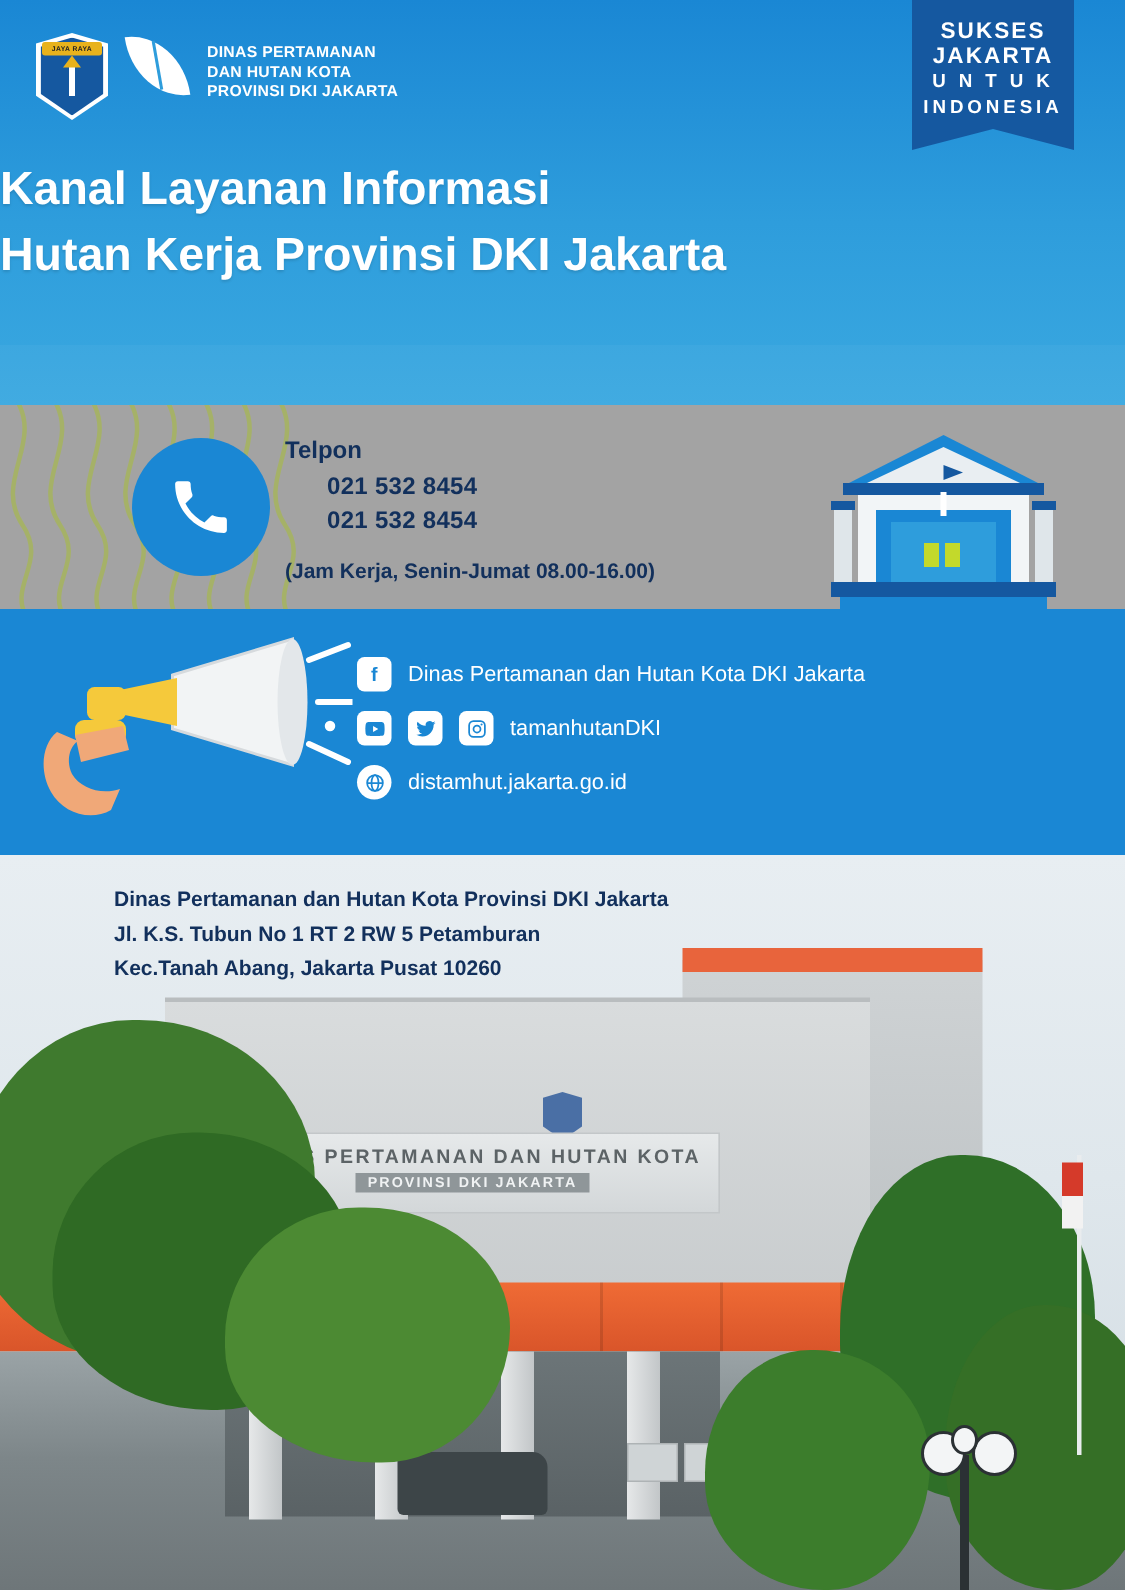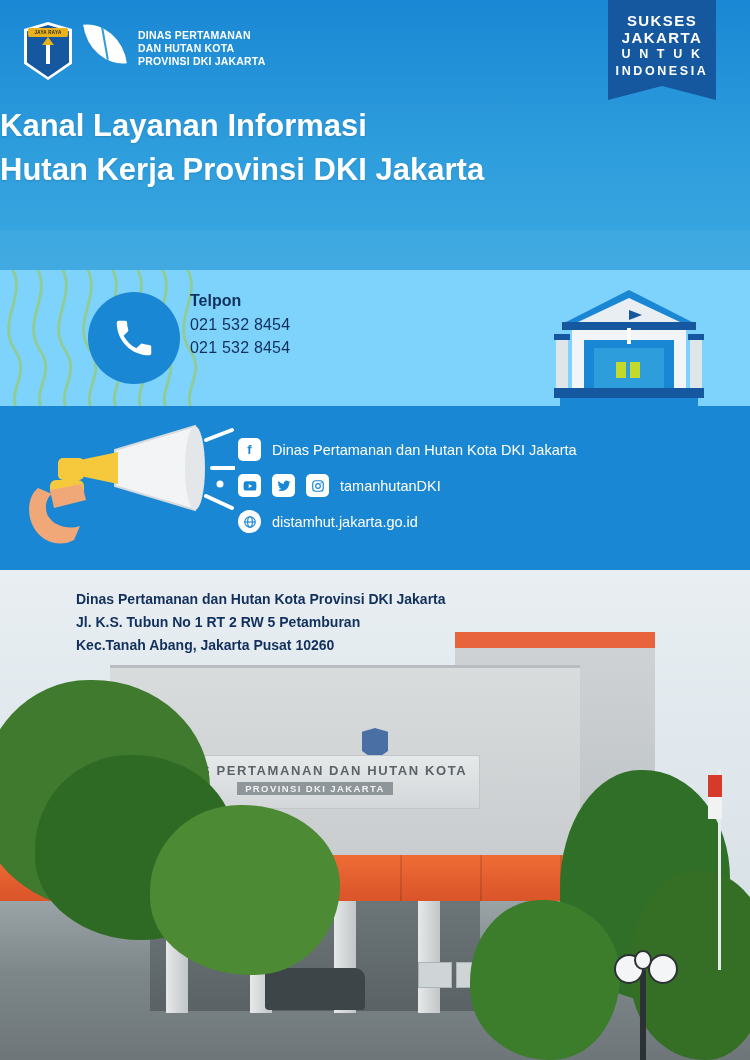--- a/index.html
+++ b/index.html
@@ -95,41 +95,41 @@
     position: absolute; top: 104px; left: 0; width: 750px;
     text-align: left; color: #ffffff;
     font-size: 31px; font-weight: bold; line-height: 44px;
     text-shadow: 0 1px 2px rgba(0,0,0,.13);
   }
 
   
   .band-lime {
     position: absolute; top: 270px; left: 0;
     width: 750px; height: 136px;
-    background: #7dd3fc;
+    background: #a3a3a3;
     overflow: hidden;
   }
   .lime-texture {
     position: absolute; top: 0; left: 0; width: 230px; height: 136px;
     opacity: .45;
   }
   .phone-circle {
     position: absolute; left: 88px; top: 22px;
     width: 92px; height: 92px; border-radius: 50%;
     background: #1a87d4;
     display: flex; align-items: center; justify-content: center;
   }
   .phone-circle svg { width: 46px; height: 46px; }
 
   .telp-block {
     position: absolute; left: 190px; top: 22px;
     color: #12305c;
   }
   .telp-title { font-size: 16px; font-weight: bold; margin-bottom: 3px; }
-  .telp-num { font-size: 16px; font-weight: normal; line-height: 23px; letter-spacing: .2px; }
+  .telp-num { font-size: 16px; font-weight: bold; line-height: 23px; letter-spacing: .2px; margin-left: 28px; }
   .telp-hours { font-size: 14px; font-weight: bold; margin-top: 13px; }
 
   
   .building {
     position: absolute; right: 46px; top: 18px; width: 150px; height: 118px;
   }
 
   
   .band-social {
     position: absolute; top: 406px; left: 0;
@@ -316,20 +316,21 @@
     <div class="phone-circle">
       <svg viewBox="0 0 24 24" fill="#ffffff" aria-hidden="true">
         <path d="M6.6 10.8c1.4 2.8 3.8 5.2 6.6 6.6l2.2-2.2c.3-.3.7-.4 1-.2 1.1.4 2.3.6 3.6.6.6 0 1 .4 1 1V20c0 .6-.4 1-1 1C10.6 21 3 13.4 3 4c0-.6.4-1 1-1h3.4c.6 0 1 .4 1 1 0 1.3.2 2.5.6 3.6.1.4 0 .8-.2 1l-2.2 2.2z"></path>
       </svg>
     </div>
 
     <div class="telp-block">
       <div class="telp-title">Telpon</div>
       <div class="telp-num">021 532 8454</div>
       <div class="telp-num">021 532 8454</div>
+      <div class="telp-hours">(Jam Kerja, Senin-Jumat 08.00-16.00)</div>
     </div>
 
     <svg class="building" viewBox="0 0 150 118">
       <polygon points="75,2 138,34 12,34" fill="#1a87d4"></polygon>
       <polygon points="75,10 126,34 24,34" fill="#e9eef2"></polygon>
       <rect x="8" y="34" width="134" height="8" fill="#1558a0"></rect>
       <rect x="18" y="42" width="114" height="58" fill="#f2f5f7"></rect>
       <rect x="30" y="52" width="90" height="48" fill="#1a87d4"></rect>
       <rect x="40" y="60" width="70" height="40" fill="#2e9ddc"></rect>
       <rect x="62" y="74" width="10" height="16" fill="#c3d92b"></rect>

